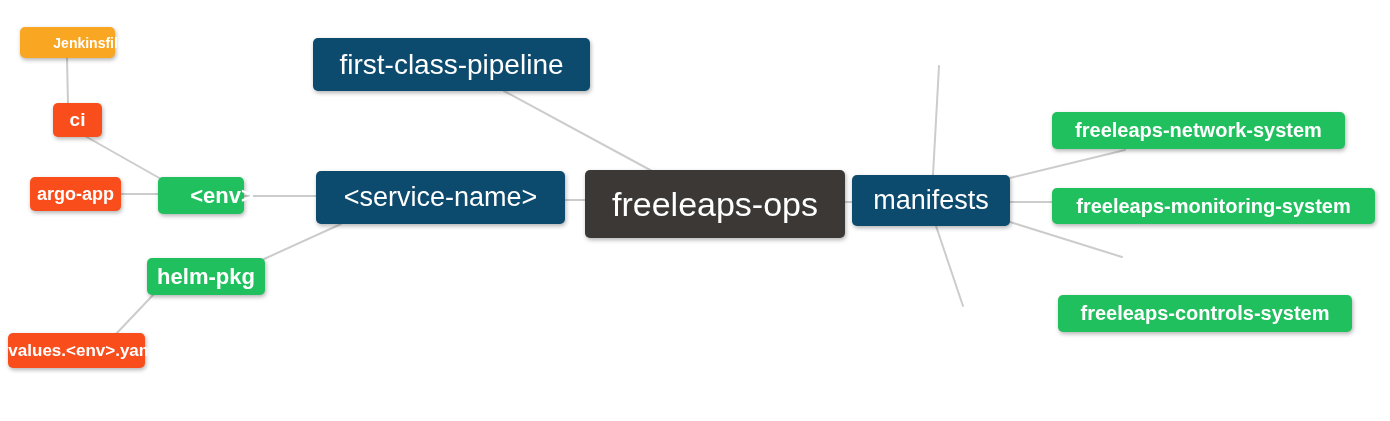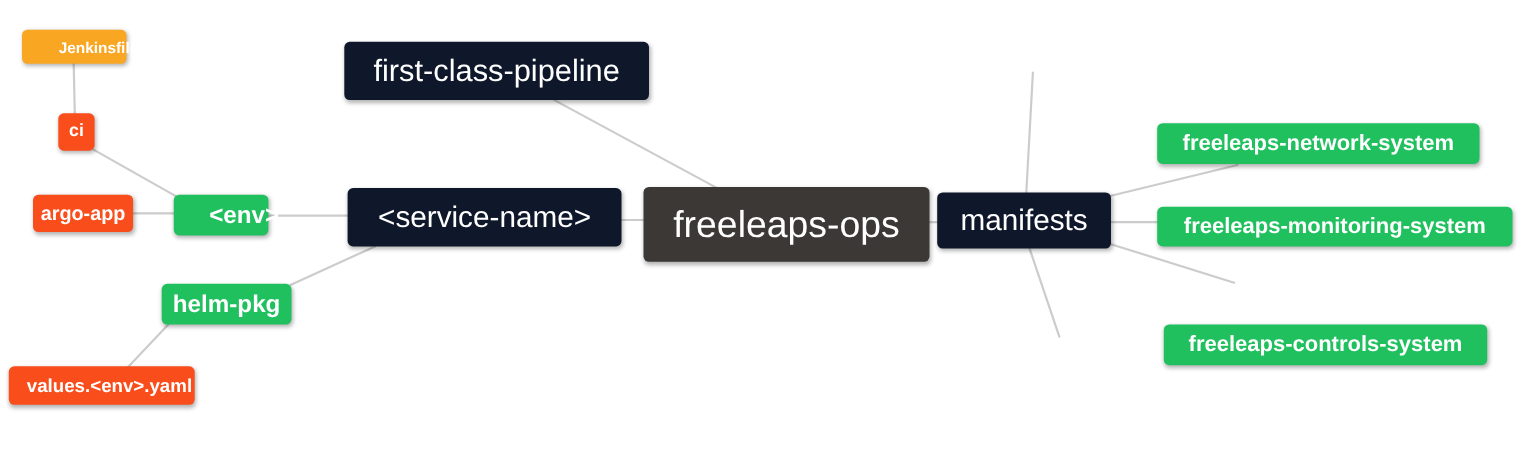--- a/index.html
+++ b/index.html
@@ -17,21 +17,21 @@
     z-index:2;
     display:flex;align-items:center;justify-content:center;
     color:#ffffff;
     border-radius:5px;
     box-shadow:1px 2px 4px rgba(0,0,0,0.3);
     white-space:nowrap;
     cursor:pointer;
     box-sizing:border-box;
     text-align:center;
   }
-  .c-blue{background:#0f172a;font-weight:400;}
+  .c-blue{background:#0c4a6e;font-weight:400;}
   .c-dark{background:#3B3836;font-weight:400;}
   .c-green{background:#20C05F;font-weight:700;}
   .c-orange{background:#F9A623;font-weight:700;padding-left:44px;}
   .c-red{background:#F94E1C;font-weight:700;}
 </style>
 </head>
 <body>
 
 <div class="canvas">
 
@@ -46,25 +46,25 @@
     <line x1="565" y1="200" x2="585" y2="200"></line>
     <line x1="845" y1="202" x2="852" y2="202"></line>
     <line x1="933" y1="175" x2="939" y2="66"></line>
     <line x1="1010" y1="178" x2="1125" y2="150"></line>
     <line x1="1010" y1="202" x2="1052" y2="202"></line>
     <line x1="1010" y1="222" x2="1122" y2="257"></line>
     <line x1="936" y1="226" x2="963" y2="306"></line>
   </svg>
 
   <div class="node c-orange" style="left:20px;  top:27px;  width:95px;  height:31px; font-size:14px;">Jenkinsfile</div>
-  <div class="node c-red" style="left:53px;  top:103px; width:33px;  height:34px; font-size:16px;">ci</div>
+  <div class="node c-red" style="left:53px;  top:103px; width:49px;  height:34px; font-size:19px;">ci</div>
   <div class="node c-red" style="left:30px;  top:177px; width:91px;  height:34px; font-size:18px;">argo-app</div>
   <div class="node c-green" style="left:158px; top:177px; width:86px;  height:37px; font-size:22px;padding-left:42px;">&lt;env&gt;</div>
   <div class="node c-green" style="left:147px; top:258px; width:118px; height:37px; font-size:22px;">helm-pkg</div>
-  <div class="node c-red" style="left:8px;   top:333px; width:169px; height:35px; font-size:17px;padding-left:14px;">values.&lt;env&gt;.yaml</div>
+  <div class="node c-red" style="left:8px;   top:333px; width:137px; height:35px; font-size:17px;padding-left:14px;">values.&lt;env&gt;.yaml</div>
   <div class="node c-blue" style="left:313px; top:38px;  width:277px; height:53px; font-size:28px;">first-class-pipeline</div>
   <div class="node c-blue" style="left:316px; top:171px; width:249px; height:53px; font-size:27px;text-align:center;">&lt;service-name&gt;</div>
   <div class="node c-dark" style="left:585px; top:170px; width:260px; height:68px; font-size:34px;">freeleaps-ops</div>
   <div class="node c-blue" style="left:852px; top:175px; width:158px; height:51px; font-size:27px;">manifests</div>
   <div class="node c-green" style="left:1052px;top:112px; width:293px; height:37px; font-size:20px;">freeleaps-network-system</div>
   <div class="node c-green" style="left:1052px;top:188px; width:323px; height:36px; font-size:20px;">freeleaps-monitoring-system</div>
   <div class="node c-green" style="left:1058px;top:257px; width:294px; height:37px; font-size:20px;margin-top:38px;">freeleaps-controls-system</div>
 
 </div>
 

